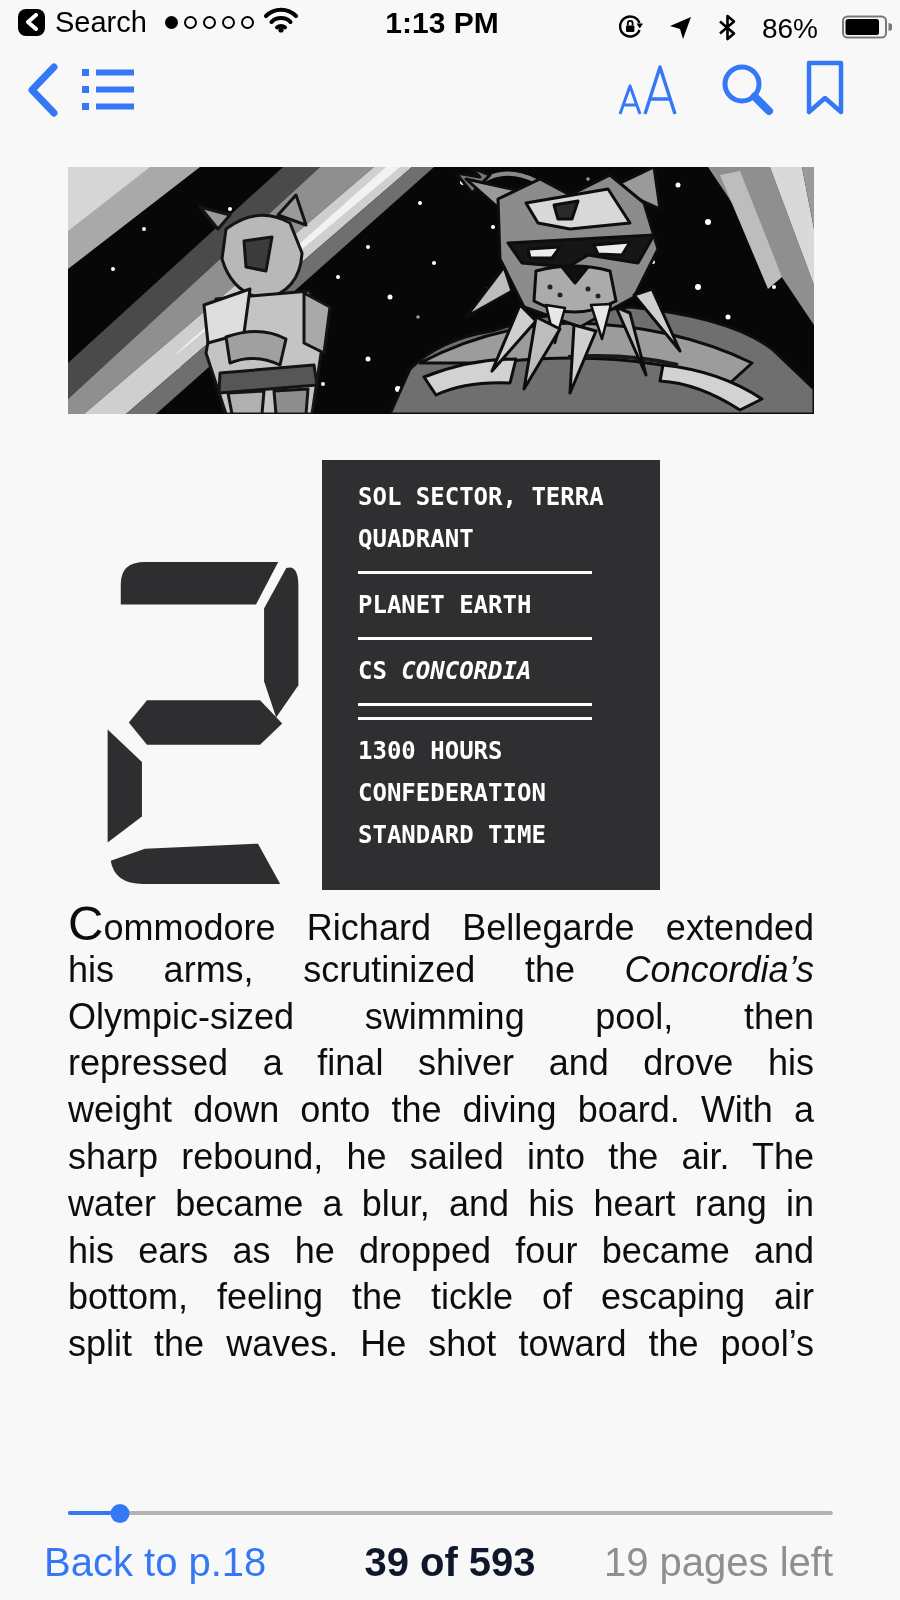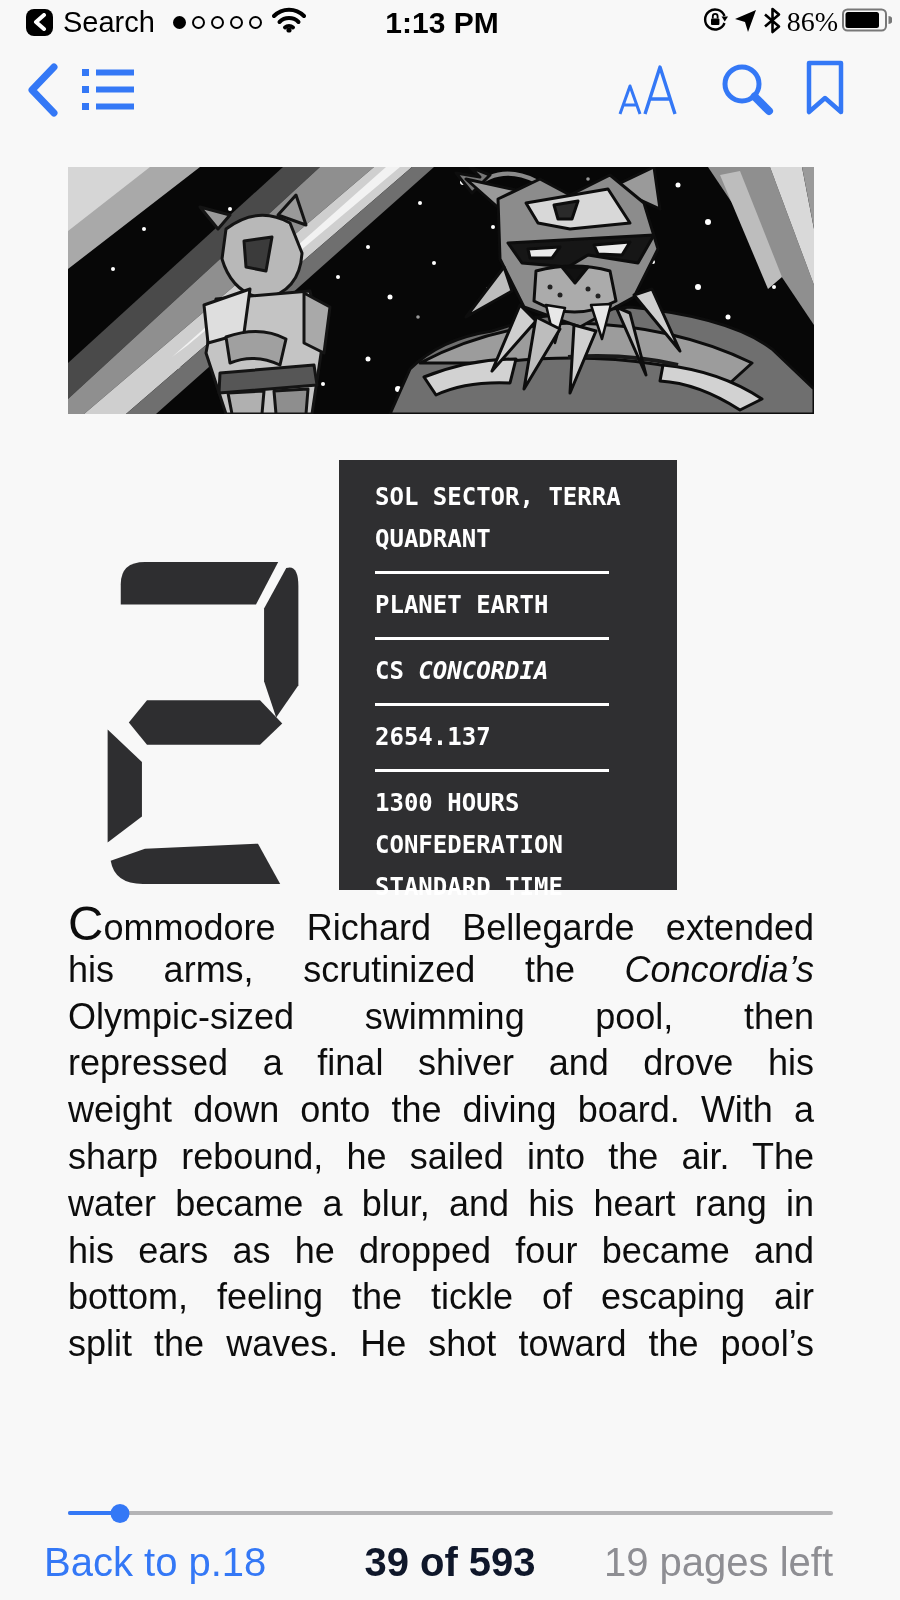--- a/index.html
+++ b/index.html
@@ -8,46 +8,46 @@
     font-family:"Liberation Sans", sans-serif;
     background:#f8f8f8; color:#000;
     position:relative; overflow:hidden;
   }
 
   
   .statusbar {
     position:absolute; top:0; left:0; width:900px; height:44px;
     display:flex; align-items:center;
   }
-  .sb-left { position:absolute; left:26px; top:0; height:44px; display:flex; align-items:center; gap:10px; }
+  .sb-left { position:absolute; left:18px; top:0; height:44px; display:flex; align-items:center; gap:10px; }
   .back-badge { width:27px; height:27px; background:#000; border-radius:8px; display:flex; align-items:center; justify-content:center; }
   .sb-app-label { font-size:29px; color:#000; }
   .sig-dots { display:flex; gap:6px; margin-left:8px; }
   .sig-dots i { width:13px; height:13px; border-radius:50%; border:2px solid #000; display:block; }
   .sig-dots i.full { background:#000; }
   .sb-time {
     position:absolute; left:0; right:16px; text-align:center;
     font-size:30px; font-weight:bold; top:6px;
   }
-  .sb-right { position:absolute; right:8px; top:0; height:44px; display:flex; align-items:center; gap:4px;font-family:Liberation Serif, serif; }
+  .sb-right { position:absolute; right:8px; top:7px; height:44px; display:flex; align-items:center; gap:24px; }
   .sb-batt-pct { font-size:28px; }
 
   
   .navbar { position:absolute; top:52px; left:0; width:900px; height:70px; }
   .nav-ico { position:absolute; top:10px; cursor:pointer; }
 
   
   .illus { position:absolute; left:68px; top:167px; width:746px; height:247px; }
 
   
   .chapnum { position:absolute; left:105px; top:556px; width:195px; height:328px; }
 
   
   .panel {
-    position:absolute; left:339px; top:460px; width:338px; height:430px;
+    position:absolute; left:322px; top:460px; width:338px; height:430px;
     background:#2f2f31; color:#fff;
     font-family:"DejaVu Sans Mono", monospace; font-weight:bold;
     font-size:24px; padding:16px 2px 0 36px; letter-spacing:0px;
   }
   .panel .pline { line-height:42px; white-space:nowrap; }
   .panel .rule { width:234px; height:3px; background:#fff; margin:11px 0 10px 0; }
   .panel .it { font-style:italic; }
 
   
   .bodytext {
@@ -299,21 +299,20 @@
 </div>
 
 <div class="panel">
   <div class="pline">SOL SECTOR, TERRA</div>
   <div class="pline">QUADRANT</div>
   <div class="rule"></div>
   <div class="pline">PLANET EARTH</div>
   <div class="rule"></div>
   <div class="pline"><span>CS </span><span class="it">CONCORDIA</span></div>
   <div class="rule"></div>
-  <div class="pline">2654.137</div>
   <div class="rule"></div>
   <div class="pline">1300 HOURS</div>
   <div class="pline">CONFEDERATION</div>
   <div class="pline">STANDARD TIME</div>
 </div>
 
 <div class="bodytext">
   <div class="bodyline"><span class="dropcap">C</span><span>ommodore Richard Bellegarde extended</span></div>
   <div class="bodyline"><span>his arms, scrutinized the </span><span class="italic">Concordia’s</span></div>
   <div class="bodyline">Olympic-sized swimming pool, then</div>

